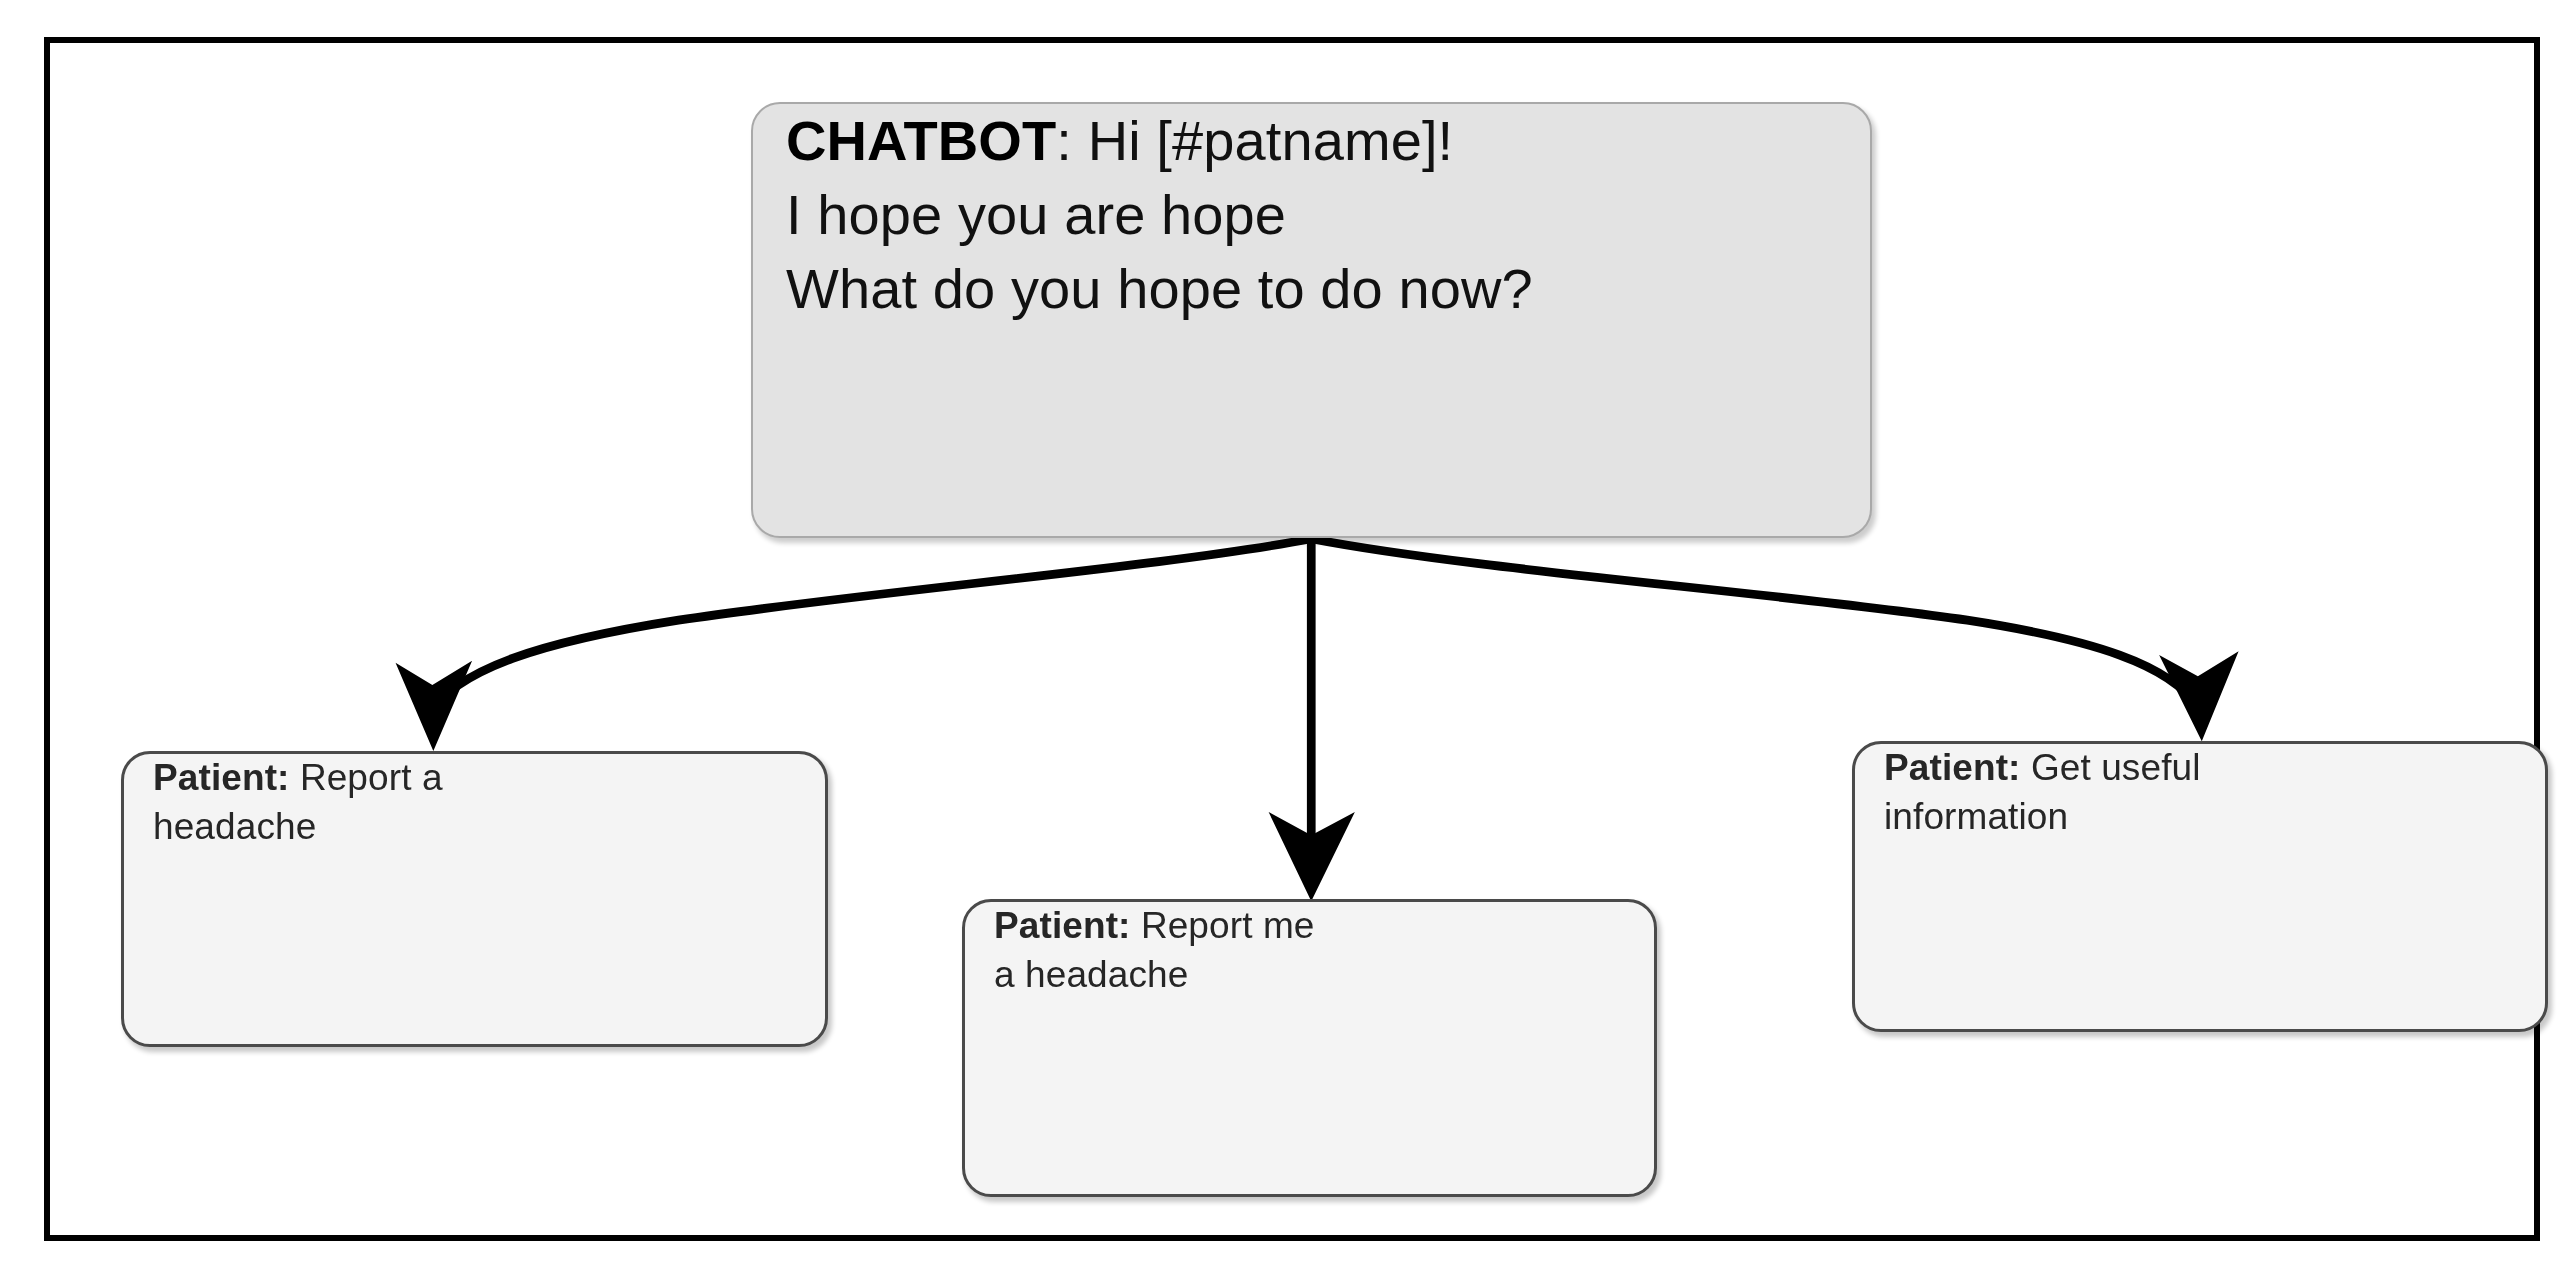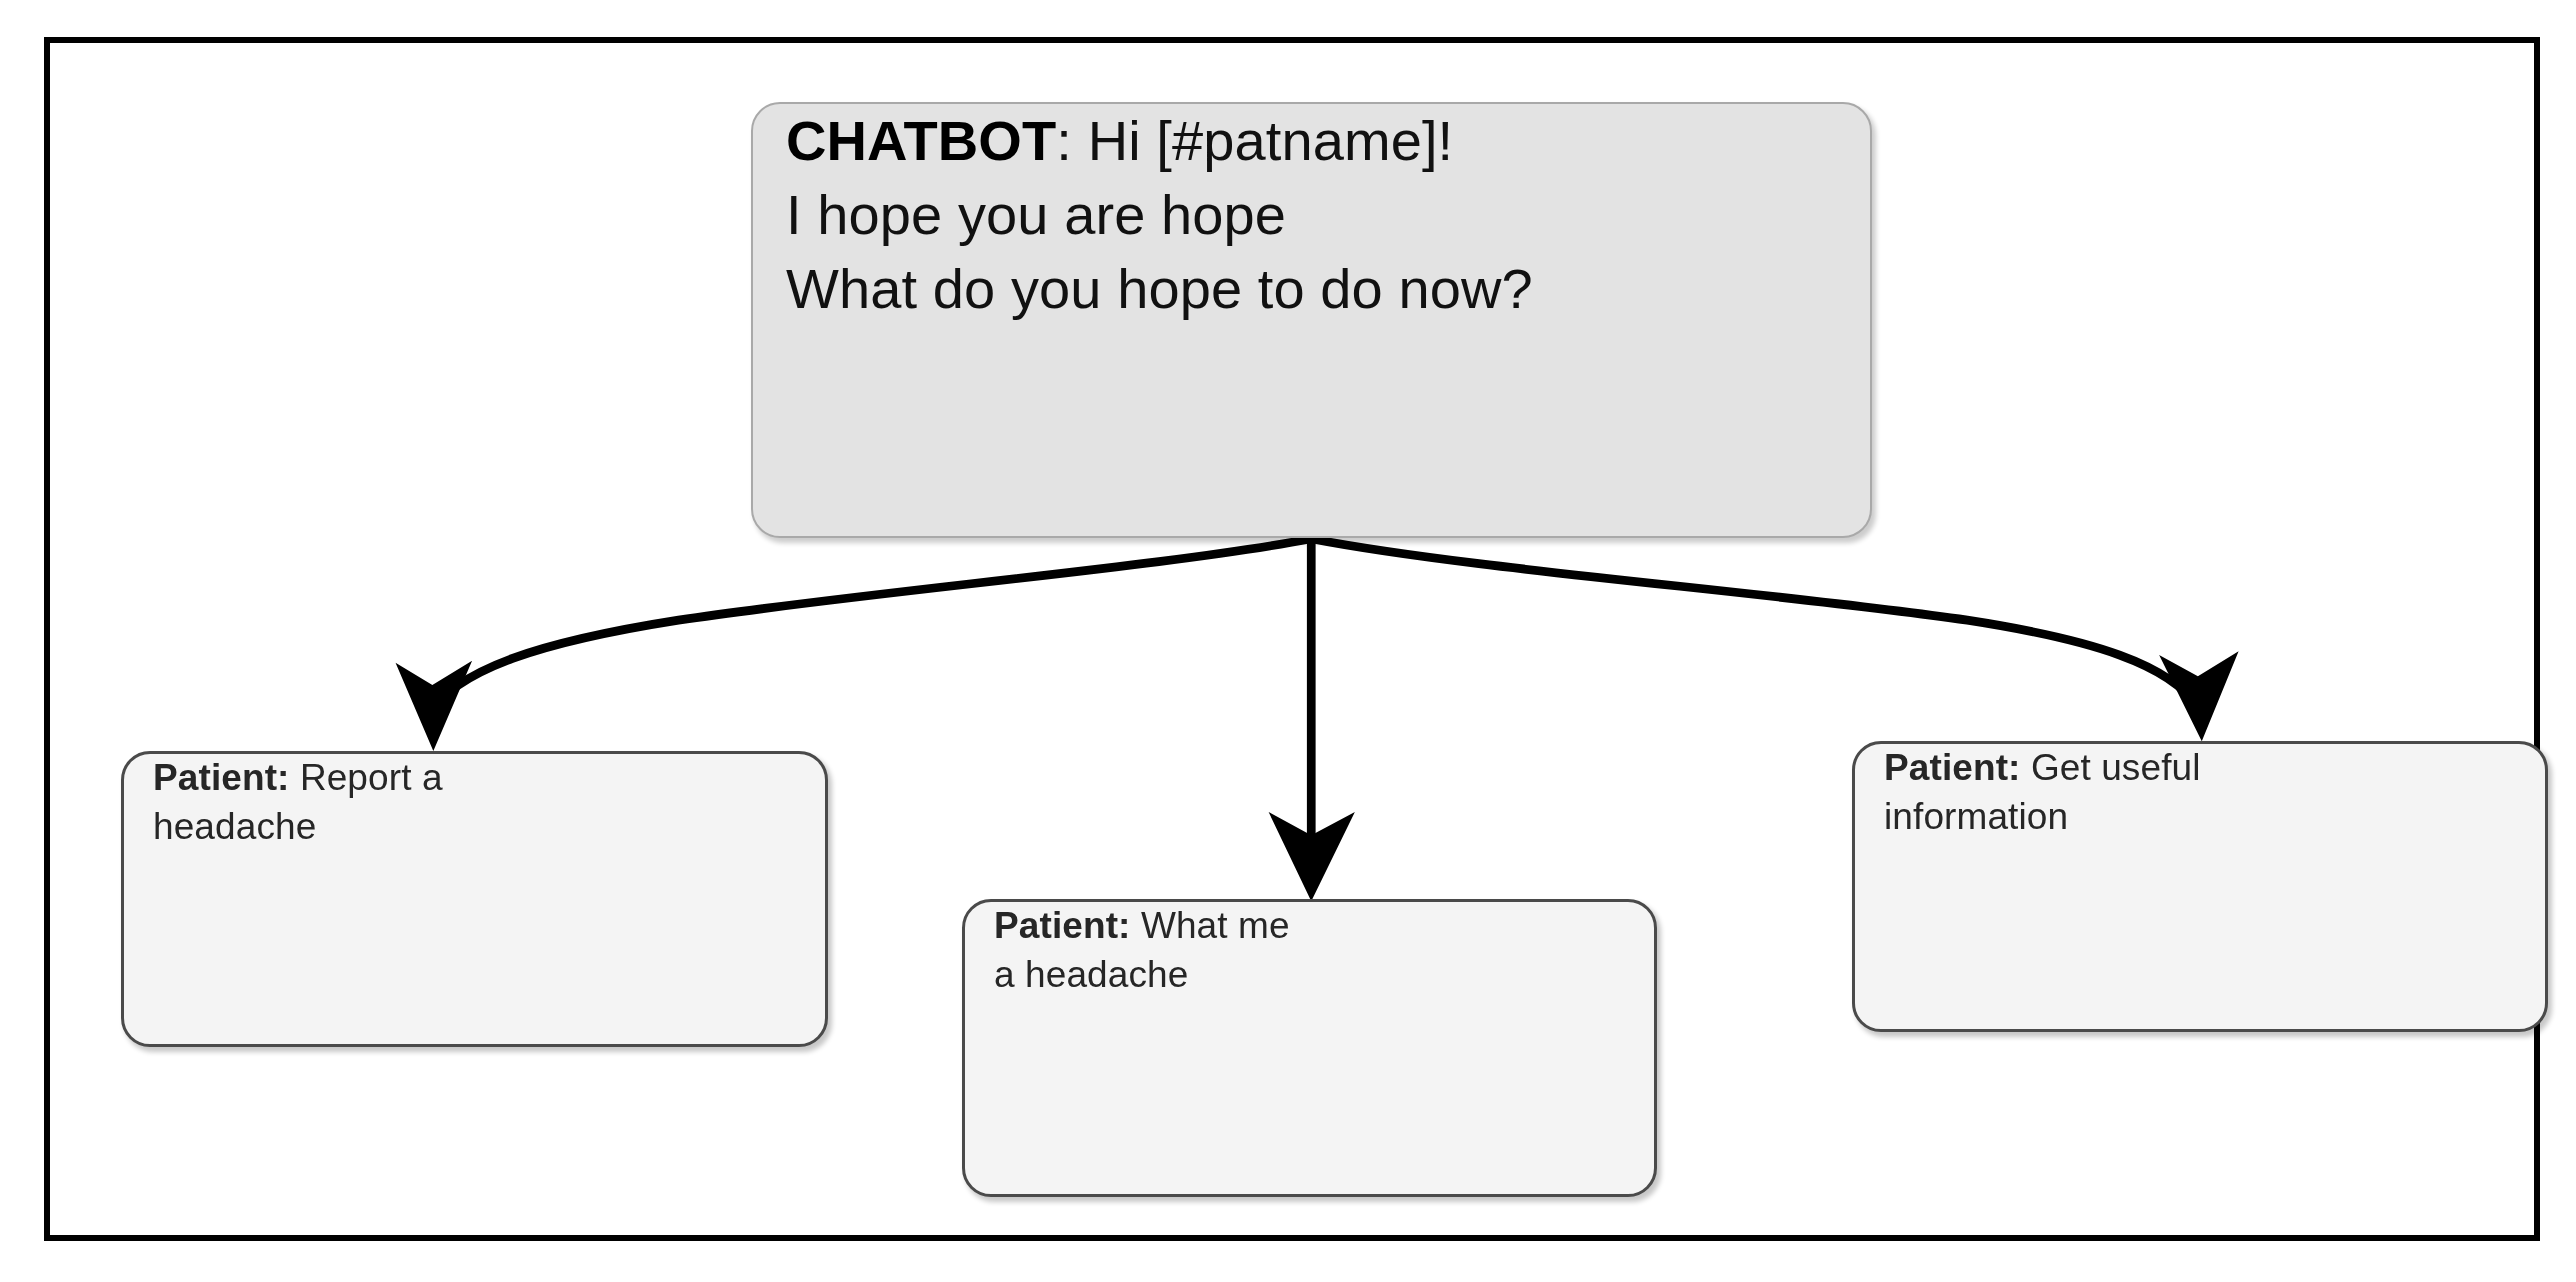--- a/index.html
+++ b/index.html
@@ -150,21 +150,21 @@
 
   <div class="node node-patient" id="node-headache">
     <div class="node-text">
       <div><span class="role">Patient:</span><span> </span><span>Report a</span></div>
       <div>headache</div>
     </div>
   </div>
 
   <div class="node node-patient" id="node-feedback">
     <div class="node-text">
-      <div><span class="role">Patient:</span><span> </span><span>What me</span></div>
+      <div><span class="role">Patient:</span><span> </span><span>Report me</span></div>
       <div>a headache</div>
     </div>
   </div>
 
   <div class="node node-patient" id="node-information">
     <div class="node-text">
       <div><span class="role">Patient:</span><span> </span><span>Get useful</span></div>
       <div>information</div>
     </div>
   </div>

